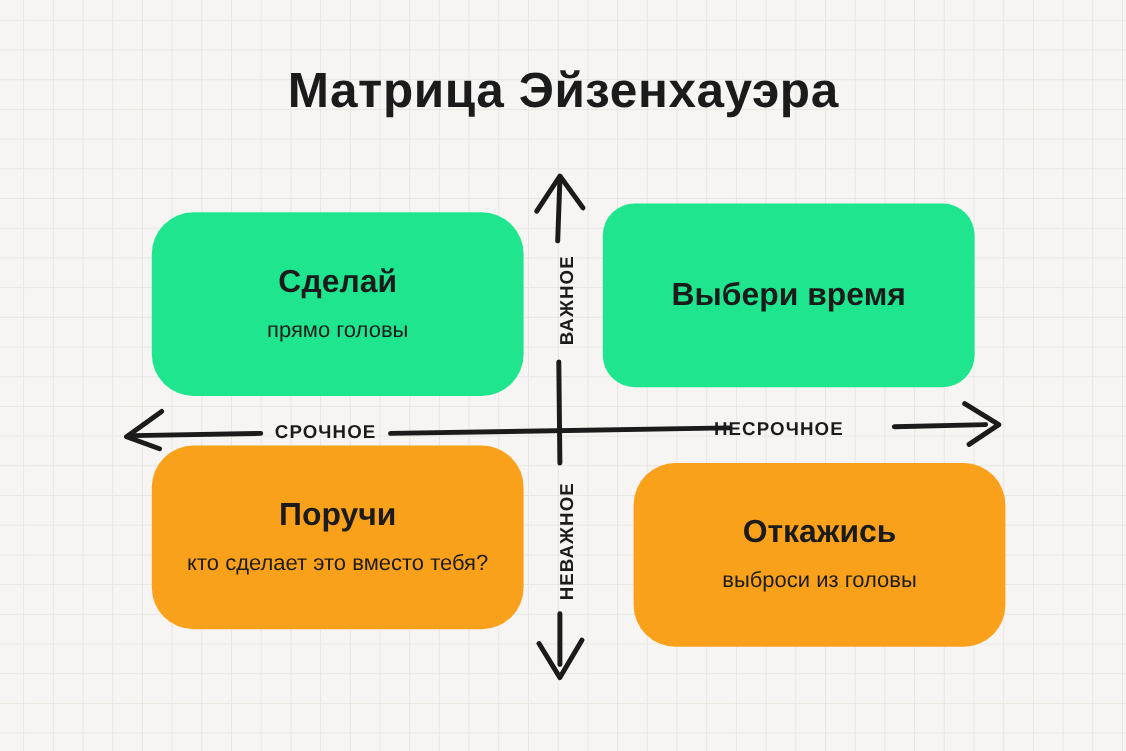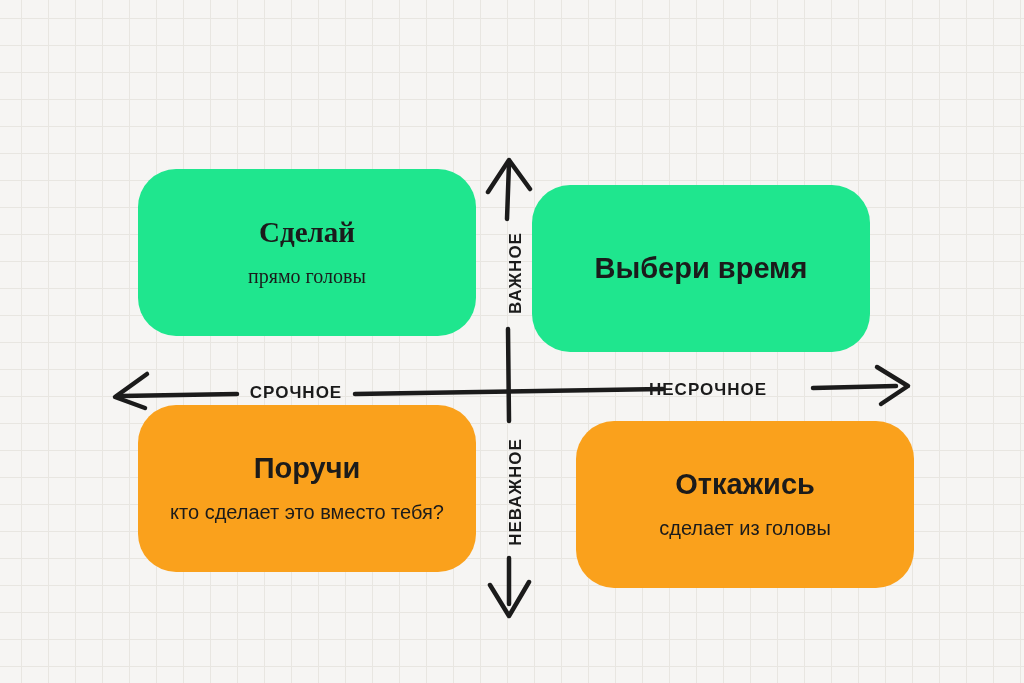--- a/index.html
+++ b/index.html
@@ -44,22 +44,22 @@
     display:flex;
     flex-direction:column;
     align-items:center;
     justify-content:center;
     gap:16px;
     text-align:center;
     padding:0 18px;
   }
   .quad.green{background:var(--green);}
   .quad.orange{background:var(--orange);}
-  .q-tl{left:138px;top:169px;font-family:Liberation Serif, serif;}
-  .q-tr{left:532px;top:185px;}
+  .q-tl{left:138px;top:193px;}
+  .q-tr{left:548px;top:185px;border-radius:29px;}
   .q-bl{left:138px;top:405px;}
   .q-br{left:576px;top:421px;}
   .q-title{
     font-size:29px;
     font-weight:bold;
     line-height:1.1;
   }
   .q-sub{
     font-size:20px;
     font-weight:normal;
@@ -90,20 +90,21 @@
   .lbl-important{left:516px;top:273px;}
   .lbl-unimportant{left:516px;top:492px;}
   .lbl-urgent{left:296px;top:393px;}
   .lbl-noturgent{left:708px;top:390px;}
 </style>
 </head>
 <body>
 
 <div class="canvas">
 
+  <h1 class="page-title">Матрица Эйзенхауэра</h1>
 
   <svg class="axes" width="1024" height="683" viewBox="0 0 1024 683">
     <g>
       <polyline points="488,192 509,160 530,189"></polyline>
       <line x1="509" y1="163" x2="507" y2="219"></line>
       <line x1="508" y1="329" x2="509" y2="421"></line>
       <line x1="509" y1="558" x2="509" y2="604"></line>
       <polyline points="490,585 509,616 529,582"></polyline>
     </g>
     <g>
@@ -129,16 +130,16 @@
     <h2 class="q-title">Выбери время</h2>
   </section>
 
   <section class="quad orange q-bl">
     <h2 class="q-title">Поручи</h2>
     <p class="q-sub">кто сделает это вместо тебя?</p>
   </section>
 
   <section class="quad orange q-br">
     <h2 class="q-title">Откажись</h2>
-    <p class="q-sub">сделает из головы</p>
+    <p class="q-sub">выброси из головы</p>
   </section>
 
 </div>
 
 </body></html>

